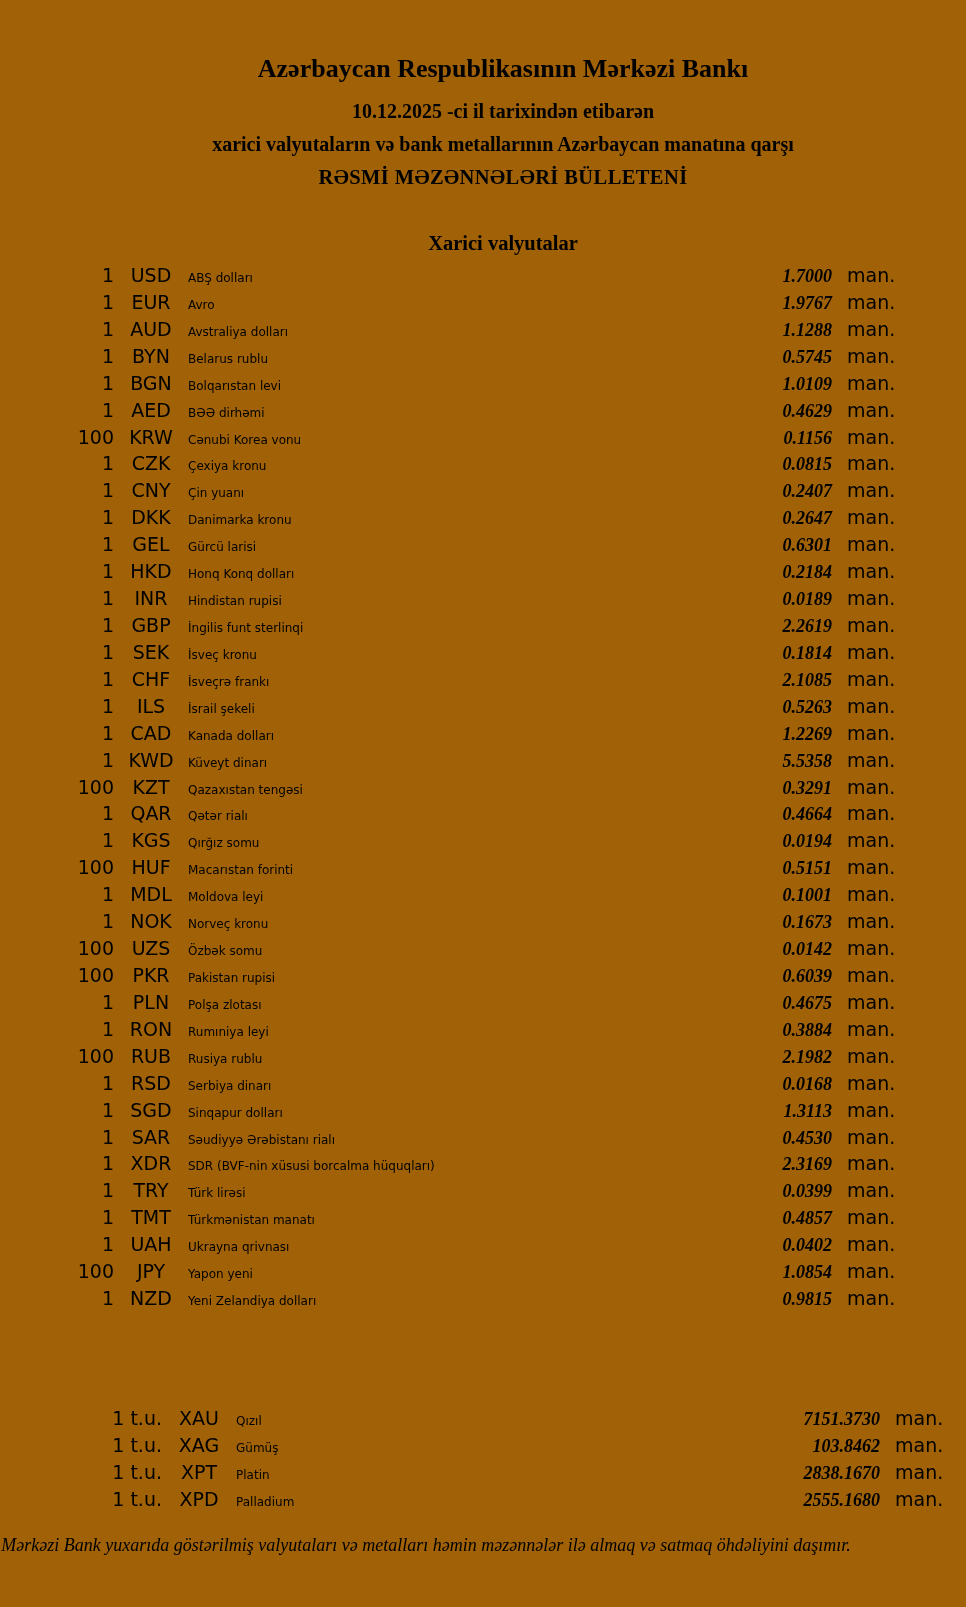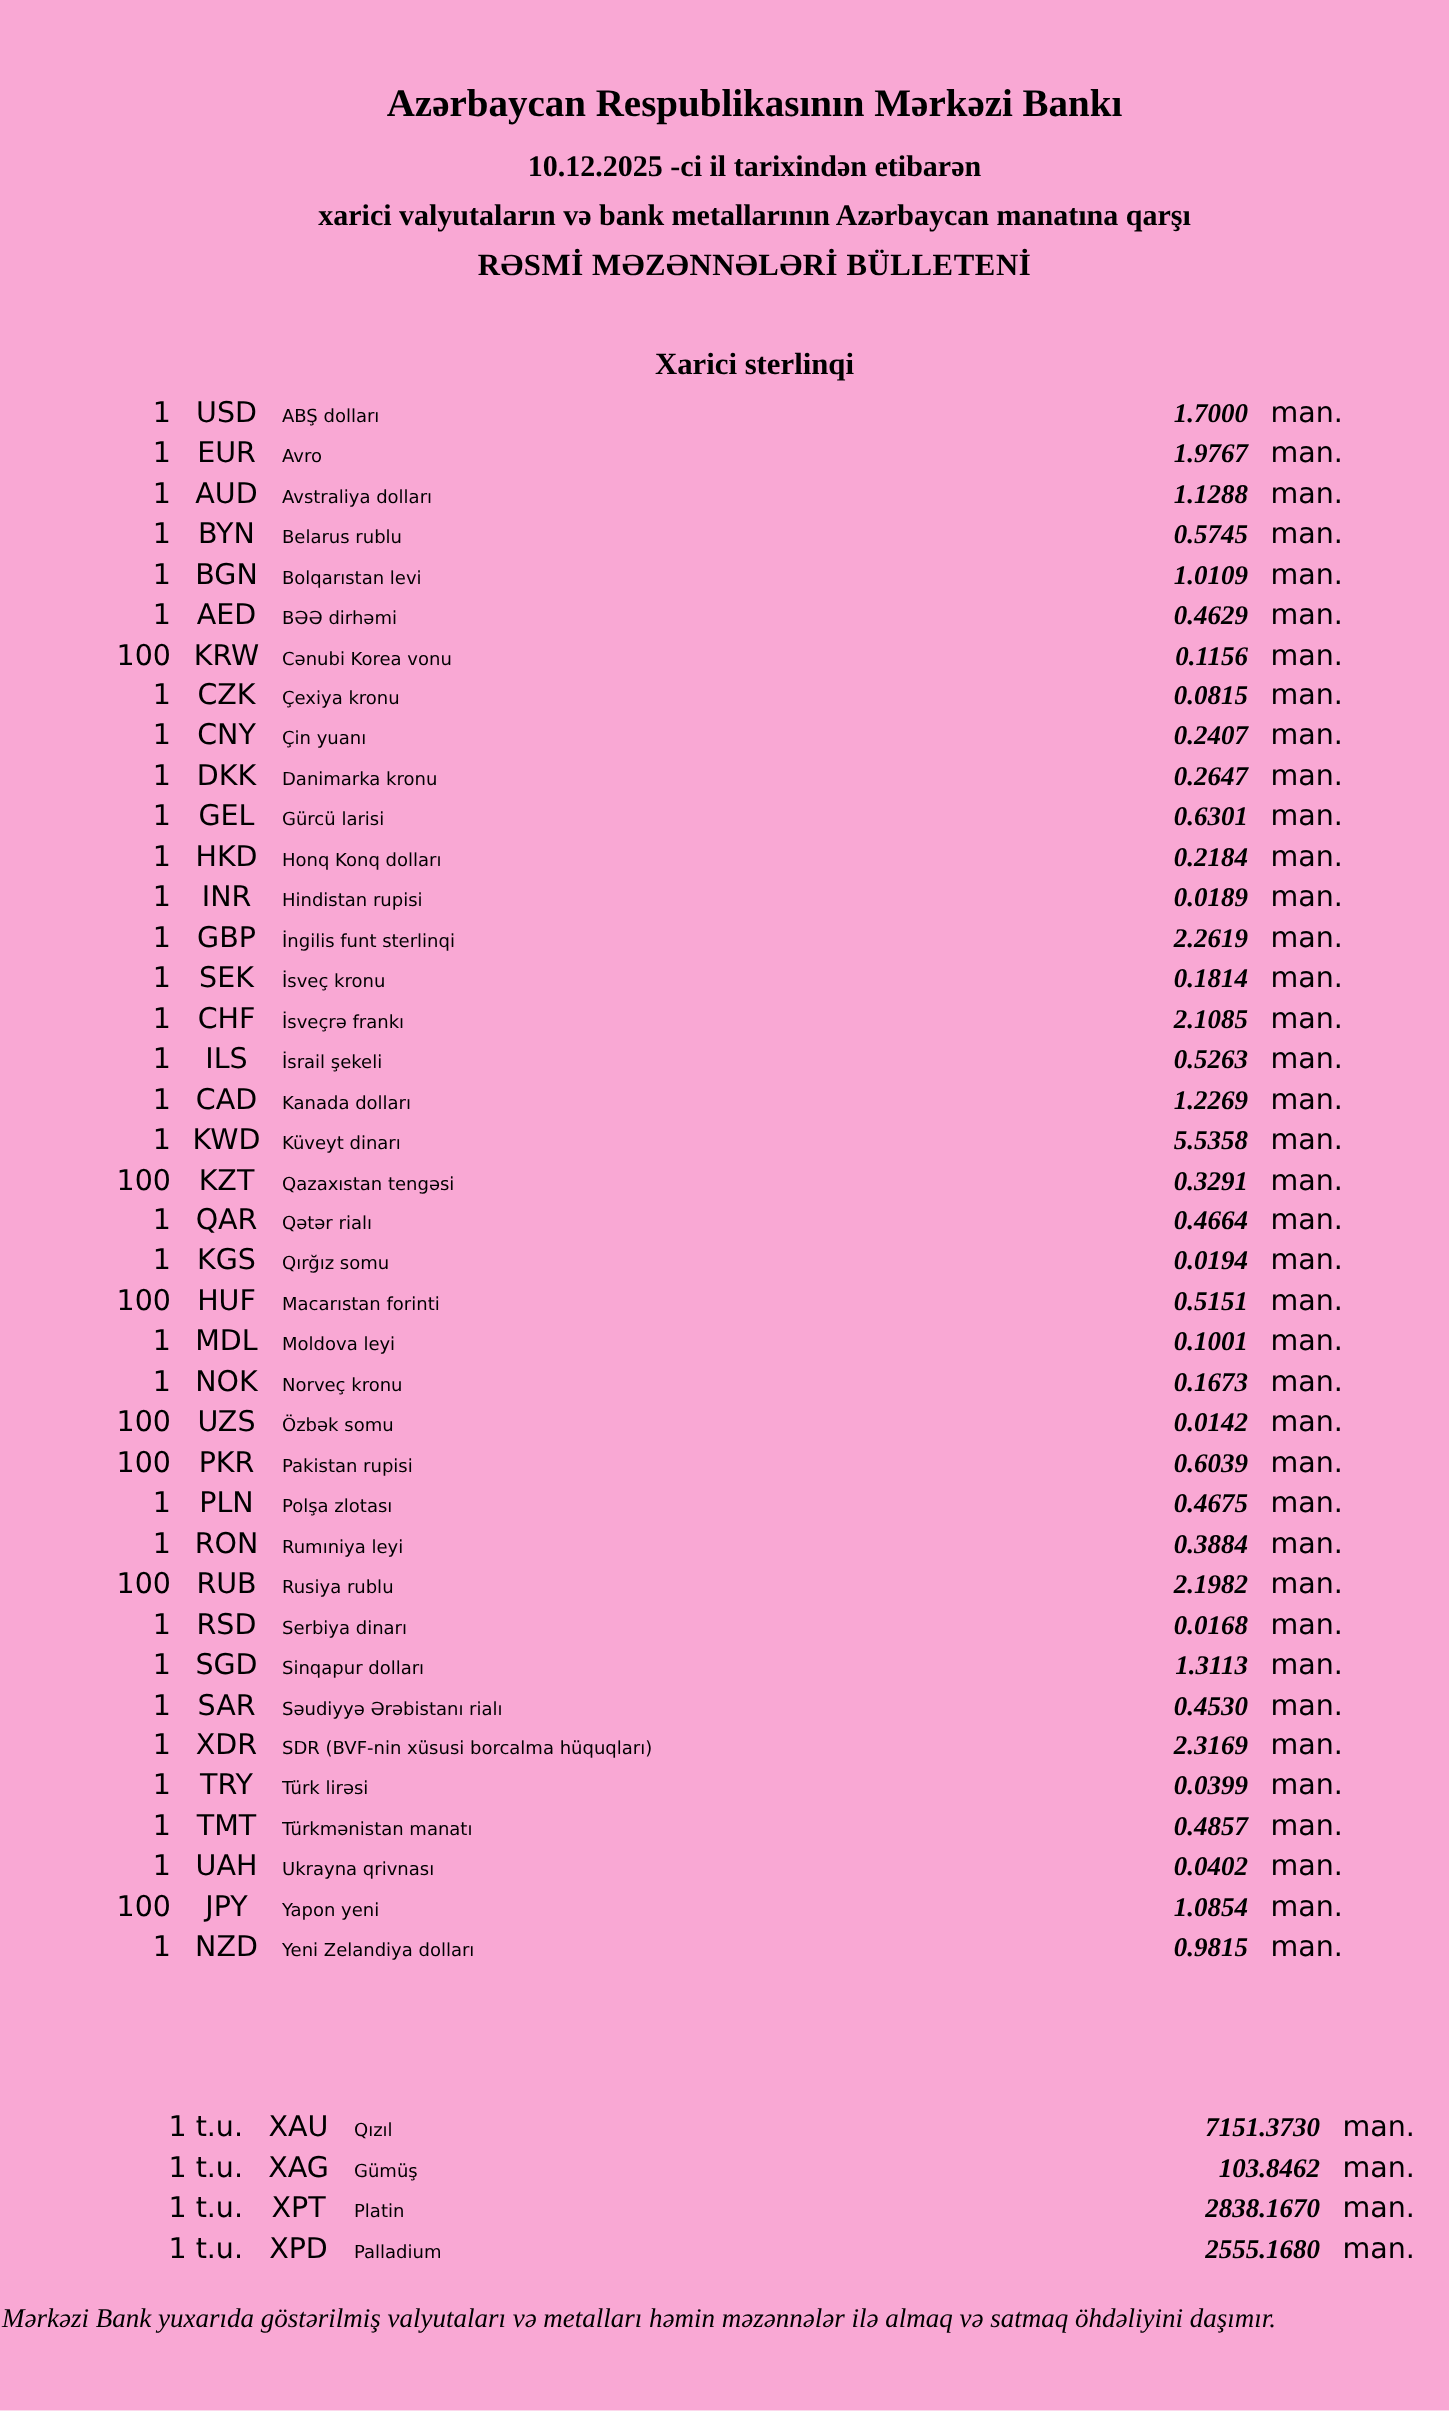--- a/index.html
+++ b/index.html
@@ -1,20 +1,20 @@
 <!DOCTYPE html>
 <html><head>
 <meta charset="utf-8">
 <style>
   html, body { margin: 0; padding: 0; background: #ffffff; }
   .page {
     position: relative;
     width: 966px;
     height: 1607px;
-    background: #f9a8d4;
+    background: #a16207;
     color: #000000;
     font-family: "DejaVu Sans", sans-serif;
     overflow: hidden;
   }
   .hline {
     position: absolute;
     left: 40px;
     width: 926px;
     text-align: center;
     font-family: "Liberation Serif", serif;
@@ -81,21 +81,21 @@
 </head>
 <body>
 
 <div class="page">
 
   <div class="hline bank-name">Azərbaycan Respublikasının Mərkəzi Bankı</div>
   <div class="hline date-line">10.12.2025 -ci il tarixindən etibarən</div>
   <div class="hline bulletin-title">RƏSMİ MƏZƏNNƏLƏRİ BÜLLETENİ</div>
   <div class="hline subtitle-line">xarici valyutaların və bank metallarının Azərbaycan manatına qarşı</div>
 
-  <h2 class="section-title currencies-title">Xarici sterlinqi</h2>
+  <h2 class="section-title currencies-title">Xarici valyutalar</h2>
   <div class="table currencies-table">
       <div class="row">
         <span class="qty">1</span>
         <span class="code">USD</span>
         <span class="name">ABŞ dolları</span>
         <span class="rate">1.7000</span>
         <span class="man">man.</span>
       </div>
       <div class="row">
         <span class="qty">1</span>

